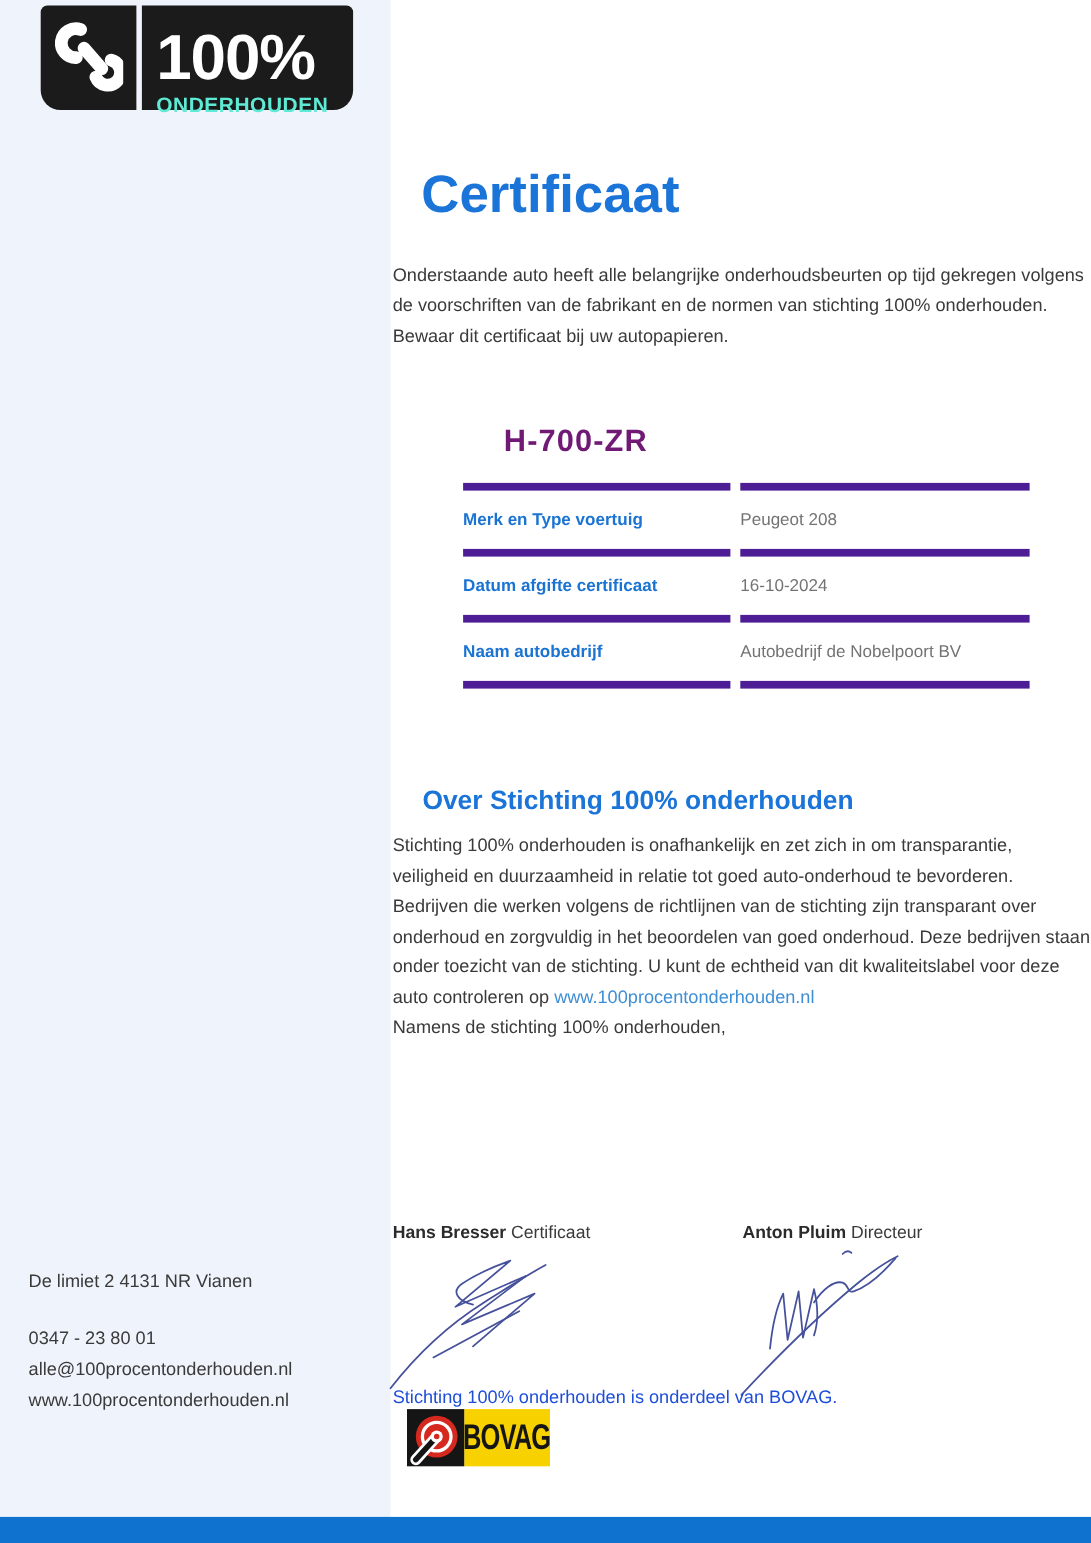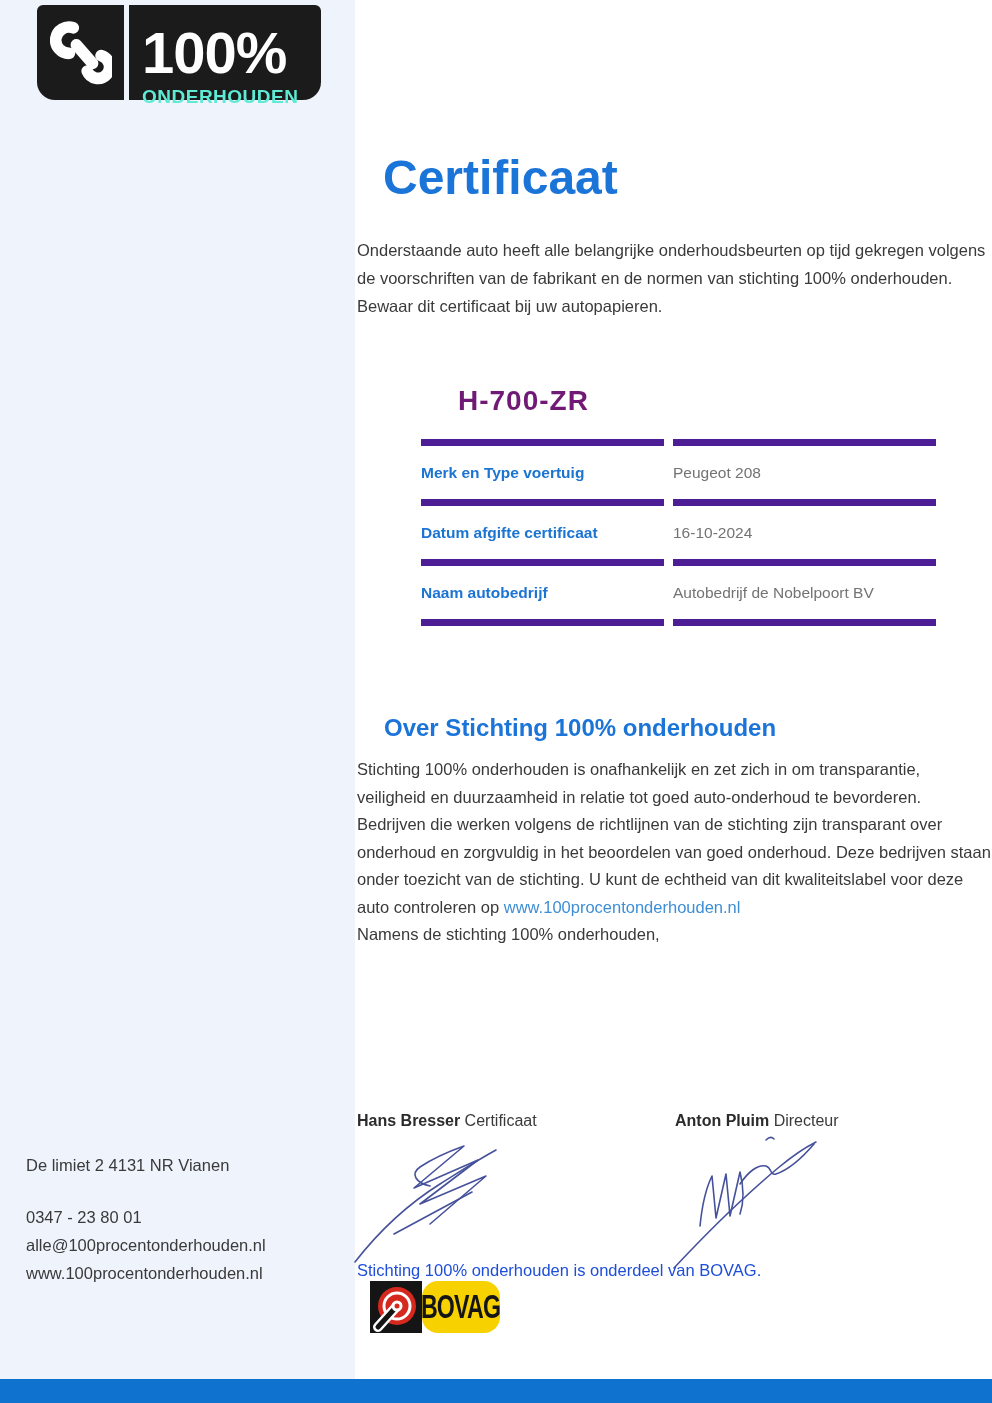--- a/index.html
+++ b/index.html
@@ -40,21 +40,21 @@
   .sig-label { position:absolute; top:1112px; font-size:16px; color:#3A3A3A; }
   .sig-label .sig-name { font-weight:700; color:#2B2B2B; }
   .sig1-label { left:357px; }
   .sig2-label { left:675px; }
   .sig-svg { position:absolute; }
   .sig1-svg { left:350px; top:1136px; }
   .sig2-svg { left:666px; top:1126px; }
 
   .bovag { position:absolute; left:370px; top:1281px; display:flex; height:52px; }
   .bovag-mark { width:52px; height:52px; background:#151515; position:relative; flex:none; }
-  .bovag-word { width:78px; height:52px; background:#F7D200; display:flex; align-items:center; justify-content:center;border-radius:16px; }
+  .bovag-word { width:78px; height:52px; background:#F7D200; display:flex; align-items:center; justify-content:center; }
   .bovag-word span { color:#151515; font-size:29px; font-weight:800; letter-spacing:-1px;
                      transform:scaleX(0.8) scaleY(1.12); display:inline-block; }
   .bovag-note { position:absolute; left:357px; top:1261px; font-size:16.5px; color:#1d4ed8; }
 
   
   .side-org { position:absolute; left:26px; top:1114px; font-size:19px; font-weight:700; color:#1B74D2; }
   .side-line { position:absolute; left:26px; font-size:16.5px; color:#3A3A3A; }
   .side-address { top:1156px; }
   .side-phone { top:1208px; }
   .side-email { top:1236px; }

